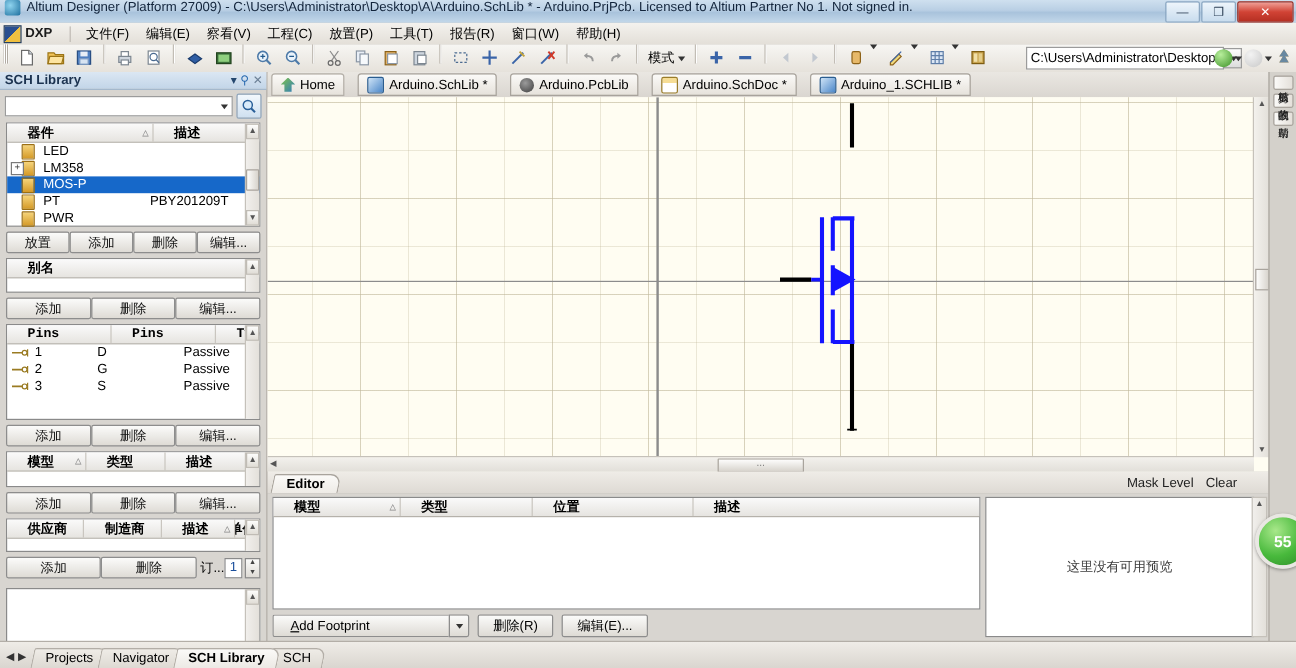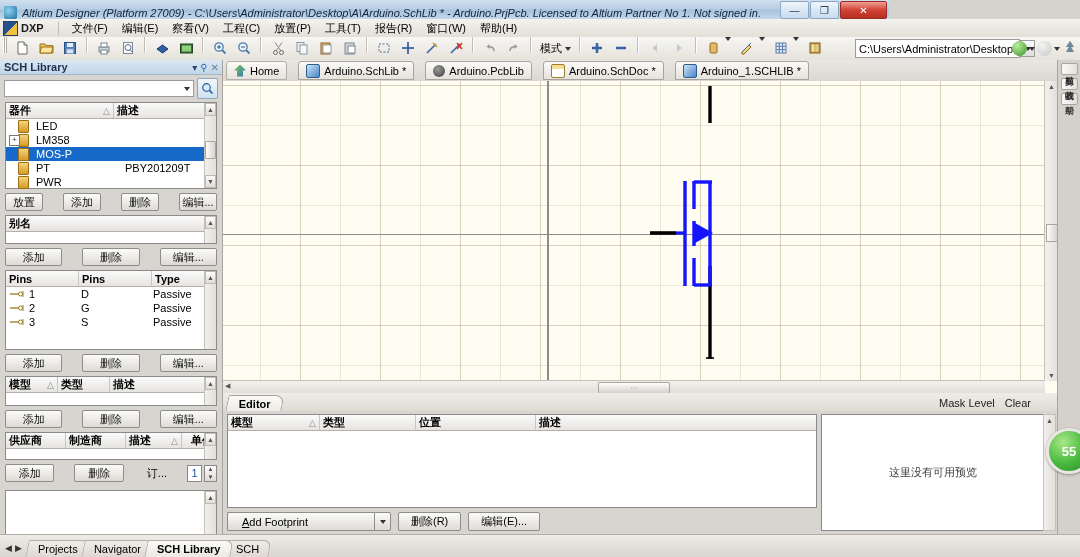--- a/index.html
+++ b/index.html
@@ -6,24 +6,24 @@
   body{
     width:1080px;height:557px;overflow:hidden;
     font-family:"Liberation Sans","DejaVu Sans",sans-serif;
     font-size:11px;color:#000;background:#d6d3ce;
     -webkit-font-smoothing:none;
   }
   #app{position:relative;width:1080px;height:557px;}
 
   
   .titlebar{
-    position:absolute;left:0;top:0;width:889px;height:19px;
+    position:absolute;left:0;top:0;width:1080px;height:19px;
     background:linear-gradient(to bottom,#cfe0ef 0%,#b9cfe4 45%,#a9c3dc 55%,#c3d8ea 100%);
     border-bottom:1px solid #8fa9c2;
-    display:flex;align-items:flex-end;font-style:italic;
+    display:flex;align-items:flex-start;
   }
   .title-ico{
     width:13px;height:13px;margin-left:4px;margin-right:5px;flex:none;
     background:radial-gradient(circle at 35% 35%,#8fd4ef,#1d6f9e);
     border-radius:2px;
   }
   .title-text{
     font-size:11px;color:#12243b;white-space:nowrap;overflow:hidden;
   }
   .winbtns{position:absolute;right:2px;top:1px;display:flex;gap:1px;}
@@ -107,35 +107,35 @@
   .magbtn{
     width:19px;height:19px;border:1px solid #8fa6bd;border-radius:2px;
     background:linear-gradient(to bottom,#f2f8fd,#cfe0f0);
     display:flex;align-items:center;justify-content:center;
   }
   .grid-box{margin:0 5px;border:1px solid #8a8a8a;background:#fff;position:relative;}
   .grid-head{
     display:flex;height:15px;background:linear-gradient(to bottom,#fafafa,#e6e4e0);
     border-bottom:1px solid #b5b1aa;font-weight:bold;font-size:11px;align-items:center;
   }
-  .gh{padding-left:3px;border-right:1px solid #c9c5bf;height:100%;display:flex;align-items:center;overflow:hidden;white-space:nowrap;}
+  .gh{padding-left:17px;border-right:1px solid #c9c5bf;height:100%;display:flex;align-items:center;overflow:hidden;white-space:nowrap;font-family:Liberation Mono, monospace;}
   .gh .sortmark{margin-left:auto;margin-right:3px;color:#8a8a8a;font-size:9px;}
   .grow{display:flex;height:14px;align-items:center;font-size:11px;}
   .grow.sel{background:#1668c9;color:#fff;}
   .gcell{padding-left:3px;overflow:hidden;white-space:nowrap;display:flex;align-items:center;}
   .comp-ico{
     width:9px;height:11px;margin:0 4px 0 12px;flex:none;
     background:linear-gradient(to bottom,#f6d47a,#d59a28);
     border:1px solid #9c6f13;border-radius:1px;
   }
   .expander{
     position:absolute;width:9px;height:9px;border:1px solid #7a7a7a;background:#fff;
     font-size:8px;line-height:7px;text-align:center;color:#333;margin-left:2px;
   }
-  .btnrow{display:flex;gap:20px;padding:4px 5px;}
+  .btnrow{display:flex;gap:0;padding:4px 5px;}
   .btn{
     flex:1;height:16px;border:1px solid #8d8d8d;border-radius:2px;
     background:linear-gradient(to bottom,#fbfbfa,#dedbd5);
     font-size:11px;display:flex;align-items:center;justify-content:center;
     color:#111;white-space:nowrap;
   }
   .scrollv{
     position:absolute;right:0;top:0;width:11px;height:100%;
     background:linear-gradient(to right,#f1efec,#e3e0da);border-left:1px solid #c5c1ba;
   }

